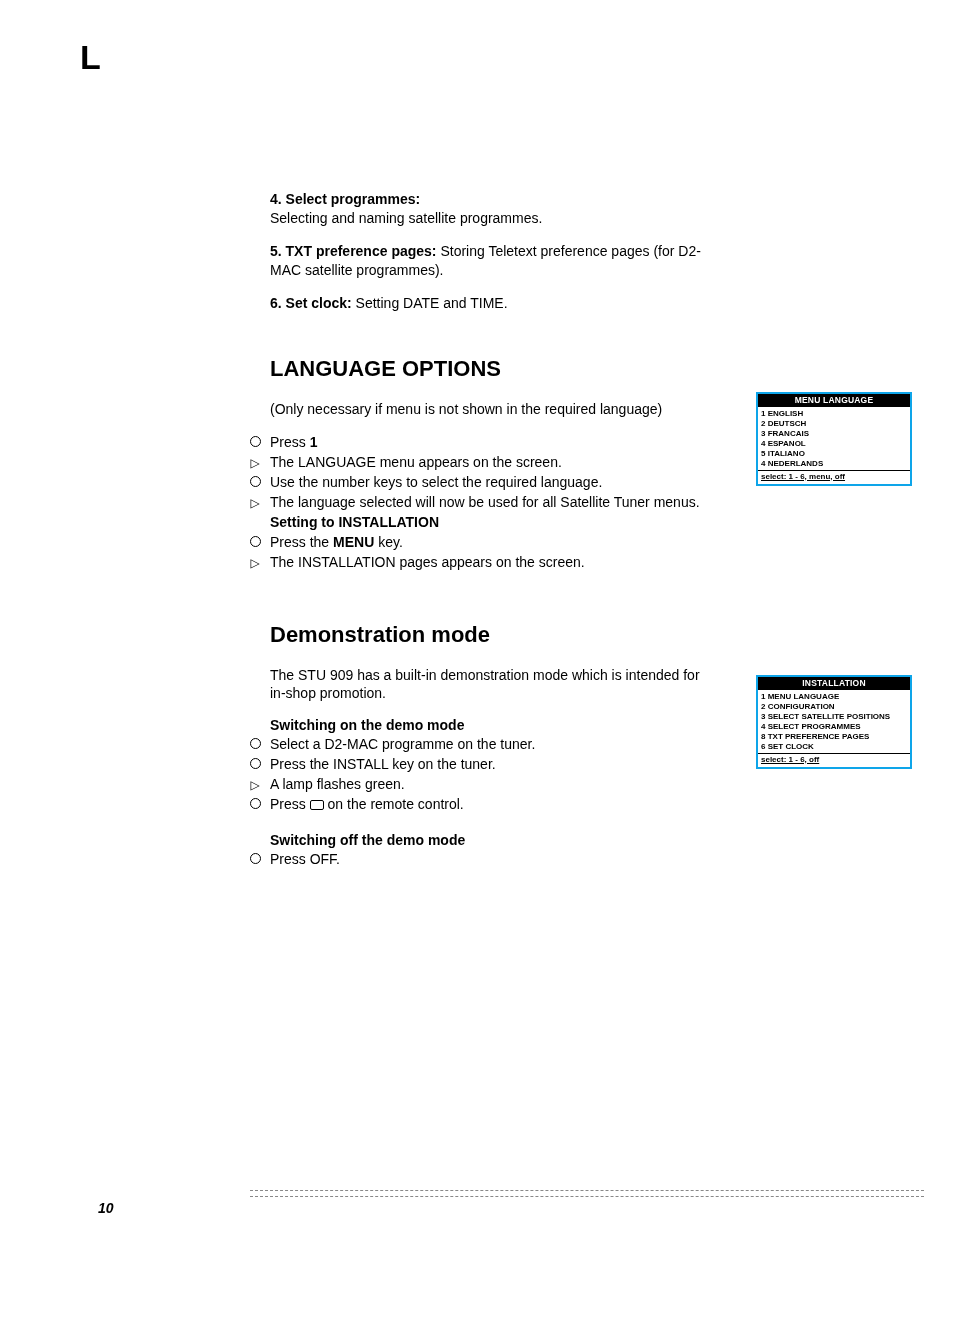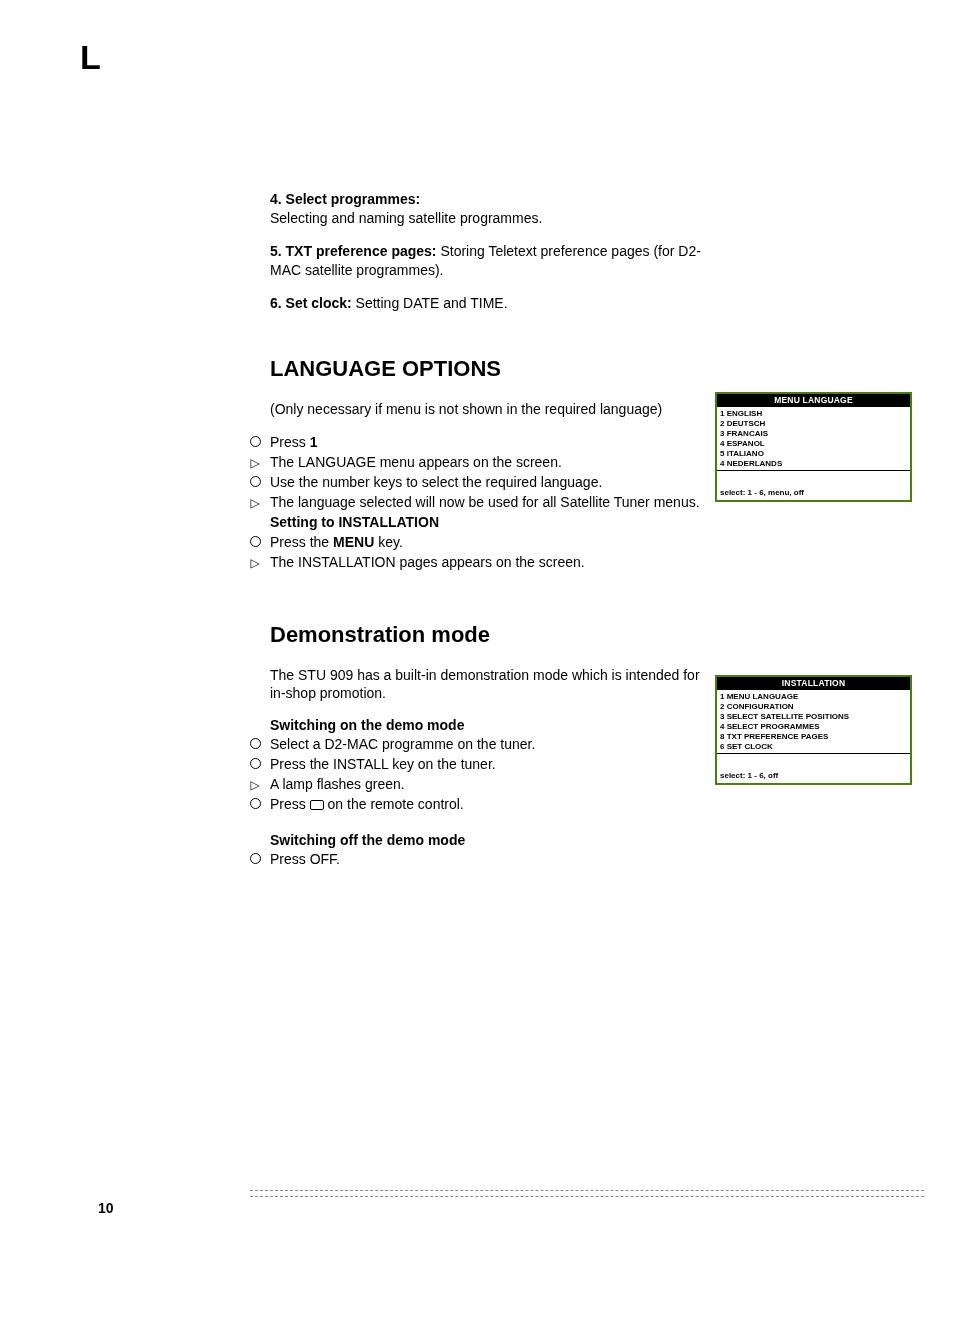--- a/index.html
+++ b/index.html
@@ -74,49 +74,51 @@
       width: 14px;
       height: 10px;
       border: 1.2px solid #000;
       border-radius: 2px;
       vertical-align: -1px;
       position: relative;
     }
     
     .osd {
       position: absolute;
-      width: 197px;
-      border: 2px solid #4d7c0f;
+      width: 156px;
+      border: 2px solid #0ea5e9;
       font-size: 8px;
       font-weight: bold;
       line-height: 1.25;
       background: #fff;
     }
     .osd .title {
       background: #000;
       color: #fff;
       text-align: center;
       padding: 1px 0;
       font-size: 8.5px;
       letter-spacing: 0.2px;
     }
     .osd .body { padding: 2px 3px 1px 3px; }
     .osd .body div { white-space: nowrap; }
     .osd .footer {
       border-top: 1.5px solid #000;
-      padding: 17px 3px 2px 3px;
+      padding: 1px 3px 2px 3px;
+      text-decoration: underline;
     }
     .osd1 { top: 392px; right: 42px; }
     .osd2 { top: 675px; right: 42px; }
     .pagenum {
       position: absolute;
       left: 98px;
       bottom: 118px;
       font-weight: bold;
       font-size: 14px;
+      font-style: italic;
     }
     .scanline {
       position: absolute;
       left: 250px;
       right: 30px;
       bottom: 140px;
       height: 4px;
     }
     .scanline::before, .scanline::after {
       content: "";

